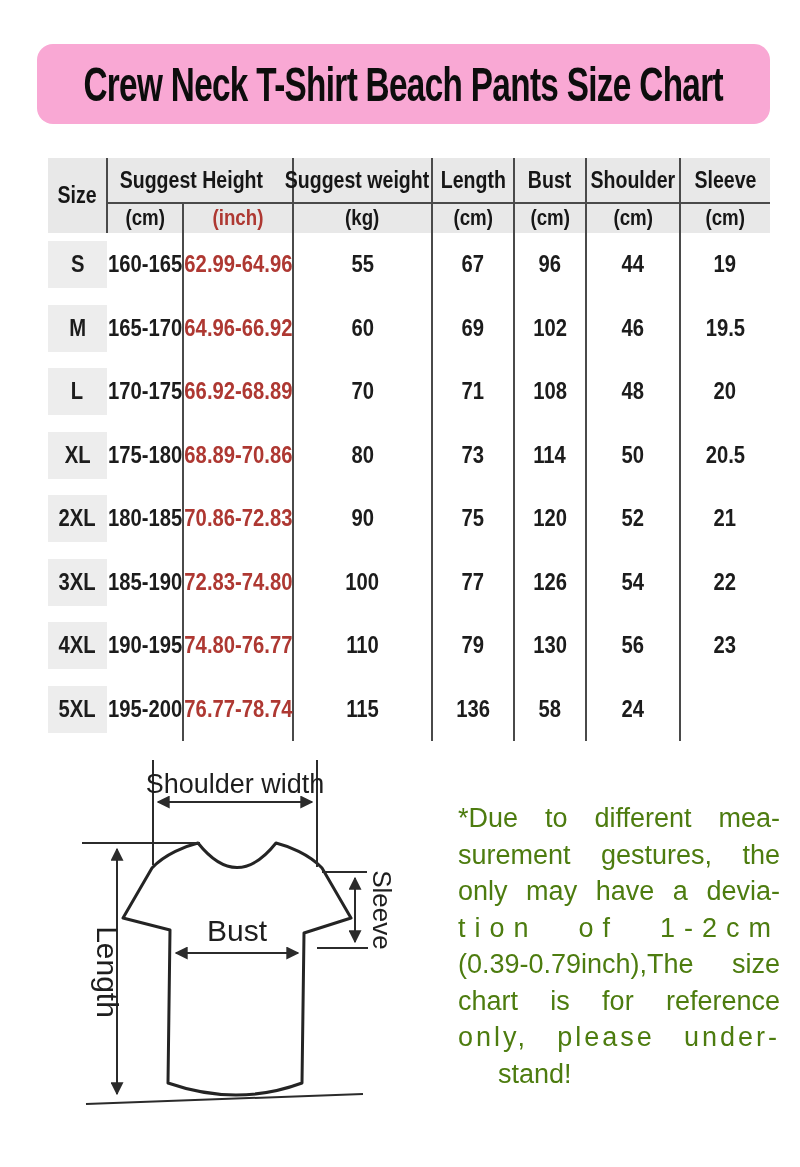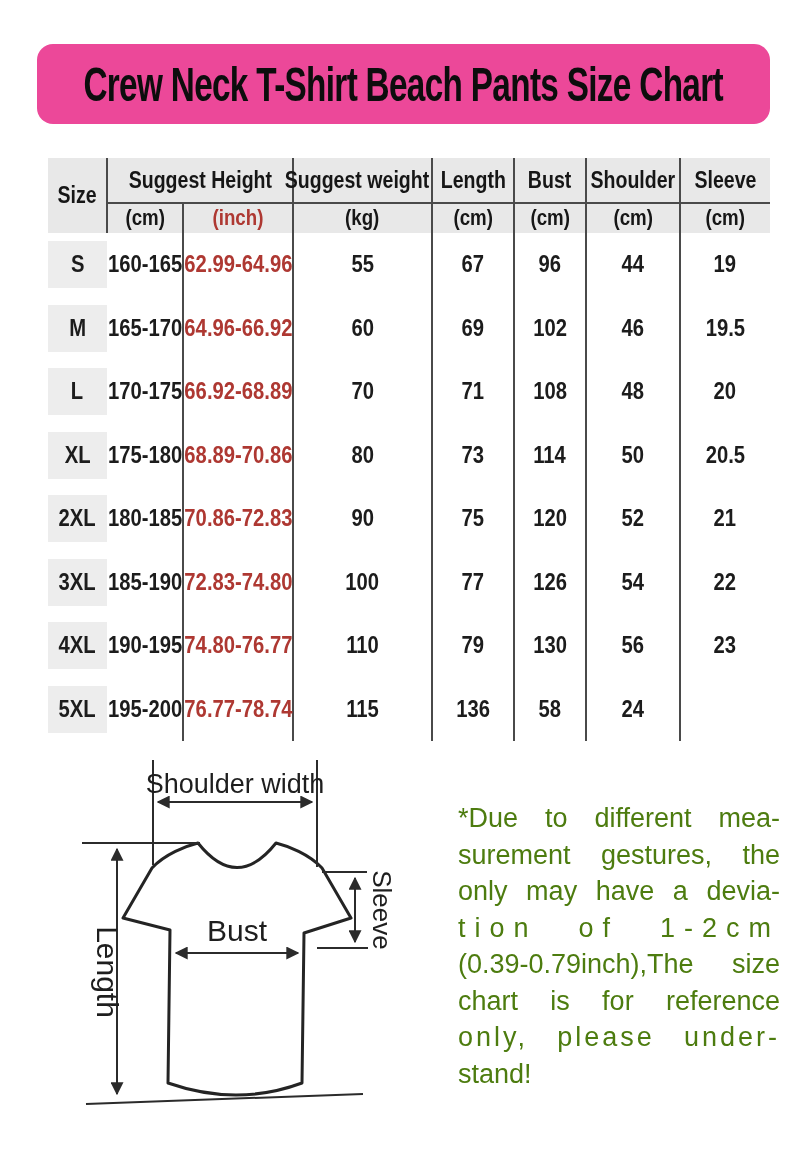--- a/index.html
+++ b/index.html
@@ -1,21 +1,21 @@
 <!DOCTYPE html>
 <html><head>
 <meta charset="utf-8">
 <style>
   html,body{margin:0;padding:0;background:#ffffff;}
   body{width:800px;height:1167px;position:relative;overflow:hidden;
        font-family:"Liberation Sans","DejaVu Sans",sans-serif;color:#1c1c1c;}
 
   
   .banner{position:absolute;left:37px;top:44px;width:733px;height:80px;
-          background:#ec4899;border-radius:16px;display:flex;align-items:center;justify-content:center;}
+          background:#f9a8d4;border-radius:16px;display:flex;align-items:center;justify-content:center;}
   .banner .title{font-size:49px;font-weight:700;color:#0d0d0d;white-space:nowrap;
                  transform:scaleX(0.68);transform-origin:center;letter-spacing:-1px;}
 
   
   .sizetable{position:absolute;left:40px;top:158px;width:730px;height:583px;}
   .thead-bg{position:absolute;left:8px;top:0;width:722px;height:75px;background:#e8e8e8;}
   .vline{position:absolute;width:2px;background:#4a4a4a;}
   .hline{position:absolute;height:2px;background:#4a4a4a;}
   .hcell{position:absolute;display:flex;align-items:center;justify-content:center;}
   .hcell span{font-weight:700;font-size:23px;white-space:nowrap;transform:scaleX(0.85);color:#161616;}
@@ -29,21 +29,21 @@
   .sizebox{width:59px;height:47px;background:#ededed;display:flex;align-items:center;justify-content:center;}
 
   
   .diagram{position:absolute;left:40px;top:750px;width:400px;height:365px;}
 
   
   .note{position:absolute;left:458px;top:800px;width:322px;font-size:27px;color:#4d7c0f;}
   .note-line{height:36.5px;line-height:36.5px;text-align:justify;text-align-last:justify;white-space:nowrap;}
   .note-line:nth-child(4){letter-spacing:9px;}
   .note-line:nth-child(7){letter-spacing:3px;}
-  .note-line:last-child{text-align-last:left;letter-spacing:0;}
+  .note-line:last-child{text-align-last:left;letter-spacing:0;margin-left:40px;}
 </style>
 </head>
 <body>
 
 <div class="banner">
   <span class="title">Crew Neck T-Shirt Beach Pants Size Chart</span>
 </div>
 
 <div class="sizetable">
   <div class="thead-bg"></div>
@@ -53,21 +53,21 @@
   <div class="vline" style="left:252px;top:0;height:583px"></div>
   <div class="vline" style="left:391px;top:0;height:583px"></div>
   <div class="vline" style="left:473px;top:0;height:583px"></div>
   <div class="vline" style="left:545px;top:0;height:583px"></div>
   <div class="vline" style="left:639px;top:0;height:583px"></div>
   <div class="hline" style="left:66px;top:44px;width:664px"></div>
 
   <div class="hcell" style="left:8px;top:0;width:59px;height:75px">
       <span>Size</span>
     </div>
-  <div class="hcell" style="left:67px;top:0;width:186px;height:44px">
+  <div class="hcell" style="left:58px;top:0;width:186px;height:44px">
       <span>Suggest Height</span>
     </div>
   <div class="hcell" style="left:253px;top:0;width:128px;height:44px">
       <span>Suggest weight</span>
     </div>
   <div class="hcell" style="left:392px;top:0;width:82px;height:44px">
       <span>Length</span>
     </div>
   <div class="hcell" style="left:474px;top:0;width:72px;height:44px">
       <span>Bust</span>

